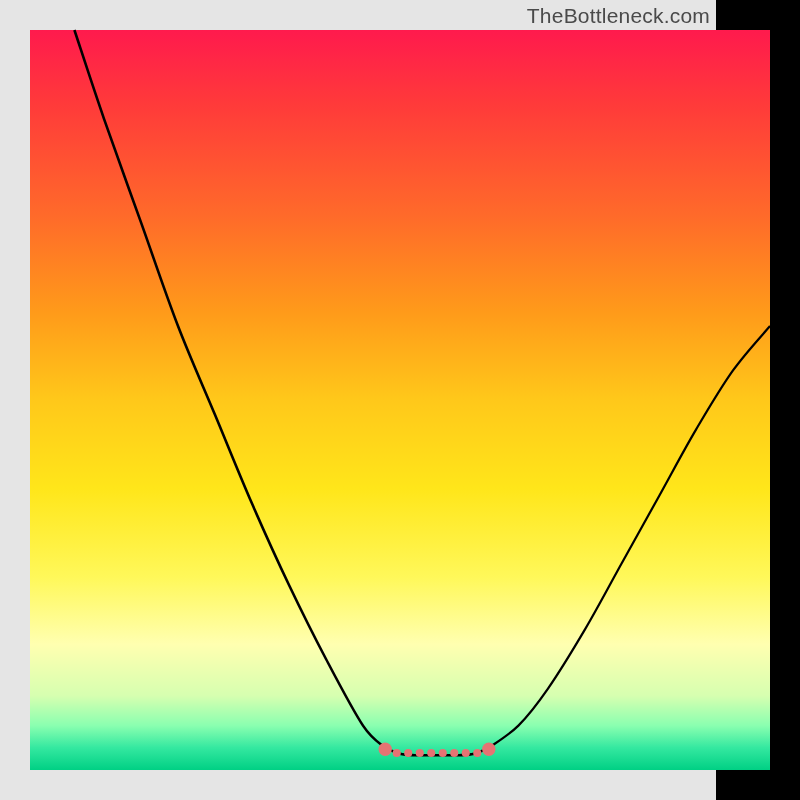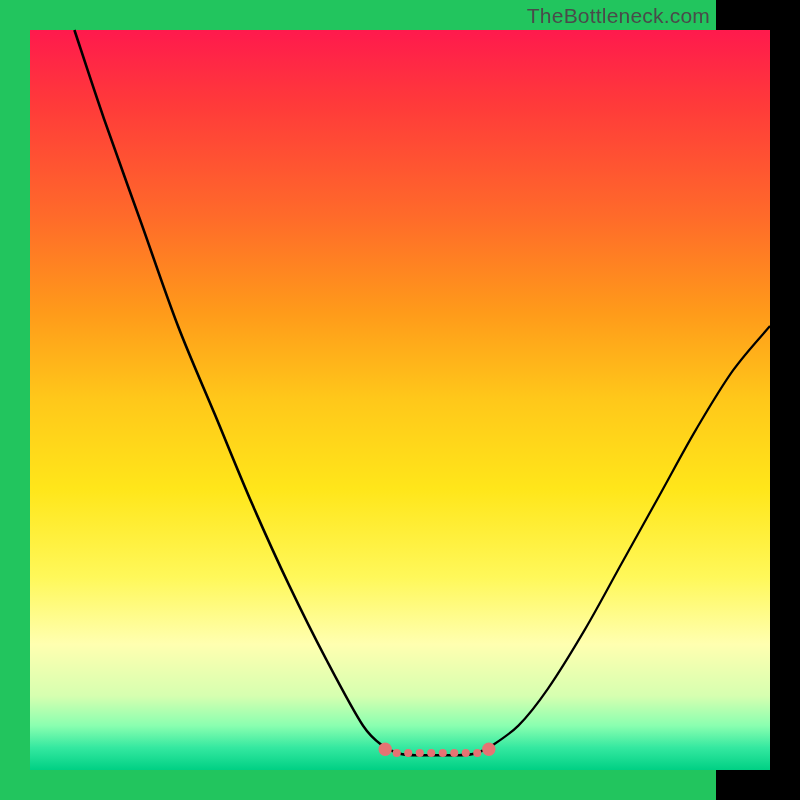--- a/index.html
+++ b/index.html
@@ -8,21 +8,21 @@
     width: 800px;
     height: 800px;
     overflow: hidden;
     background: #000;
     font-family: Arial, Helvetica, sans-serif;
   }
   .frame {
     position: relative;
     width: 716px;
     height: 800px;
-    background: #22c55e;
+    background: #e5e5e5;
   }
   .plot {
     position: absolute;
     left: 30px;
     top: 30px;
     width: 740px;
     height: 740px;
     background: linear-gradient(to bottom,
       #ff1a4d 0%,
       #ff3a3a 10%,

